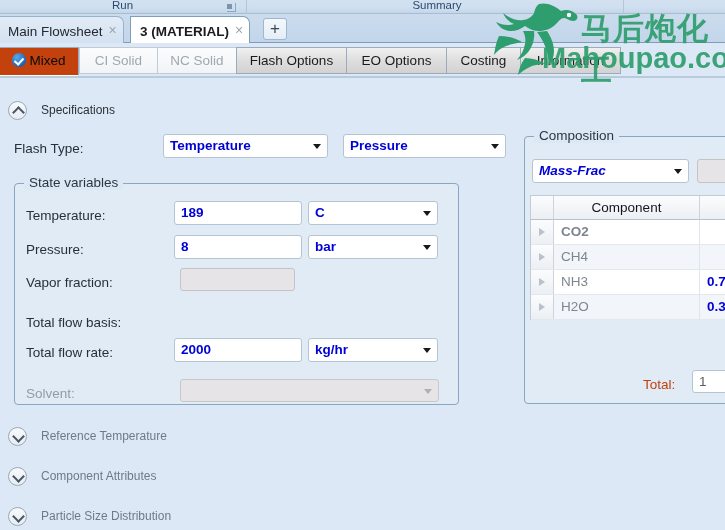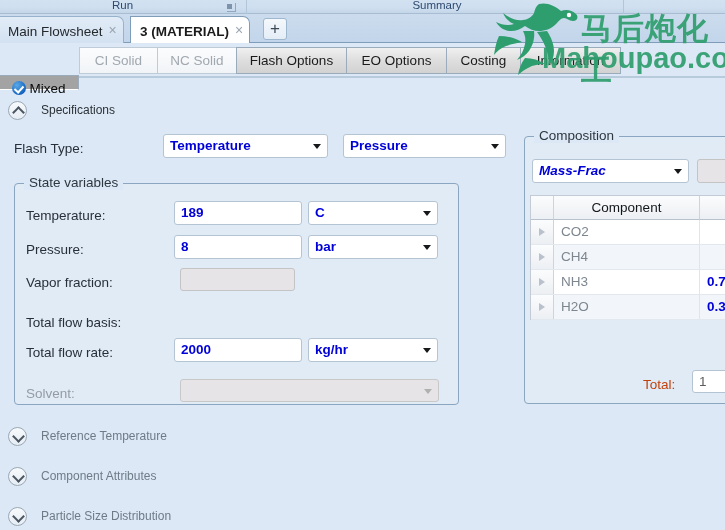--- a/index.html
+++ b/index.html
@@ -78,22 +78,22 @@
     position: absolute; top: 1px; height: 27px;
     line-height: 26px; text-align: center; font-size: 13.5px;
     border: 1px solid #9aabbc;
     background: linear-gradient(to bottom,#f0f0f0 0%, #dedede 50%, #d2d2d2 100%);
     color: #1a1a1a; white-space: nowrap;
   }
   .ptab.dim { color: #a0a8b0;
     background: linear-gradient(to bottom,#fbfcfd 0%,#f1f4f7 100%);
     border-color: #bfcbd6; }
   .ptab.sel {
-    background: #a3a3a3; border-bottom-color: #ffffff;
-    color: #0a0a0a; z-index: 4; height: 15px; margin-top: 28px;
+    background: #c2410c; border-bottom-color: #ffffff;
+    color: #0a0a0a; z-index: 4; height: 29px;
   }
   .tabsunder {
     position: absolute; left: 0; top: 76px; width: 725px; height: 2px;
     background: #b7cbdd;
   }
   .chk {
     display: inline-block; width: 14px; height: 14px; border-radius: 50%;
     background: radial-gradient(circle at 35% 30%, #5aa9e8 0%, #1565c0 70%, #0d47a1 100%);
     position: relative; vertical-align: -2px; margin-right: 3px;
   }
@@ -311,21 +311,21 @@
     </div>
     <div class="fld ro" style="left:697px;top:81px;width:60px;height:24px;"></div>
 
     <div class="grid" style="left:530px;top:117px;width:240px;height:125px;">
       <div class="g-hdr" style="left:0;top:0;width:23px;"></div>
       <div class="g-hdr" style="left:23px;top:0;width:146px;">Component</div>
       <div class="g-hdr" style="left:169px;top:0;width:71px;"></div>
 
       <div class="g-row" style="top:24px;">
         <span class="g-sel"></span>
-        <span class="g-name" style="width:146px;">CO2</span>
+        <span class="g-name" style="width:146px;font-weight:bold;">CO2</span>
         <span class="g-val" style="left:169px;width:71px;"></span>
       </div>
       <div class="g-row alt" style="top:49px;">
         <span class="g-sel"></span>
         <span class="g-name" style="width:146px;">CH4</span>
         <span class="g-val" style="left:169px;width:71px;"></span>
       </div>
       <div class="g-row" style="top:74px;">
         <span class="g-sel"></span>
         <span class="g-name" style="width:146px;">NH3</span>

